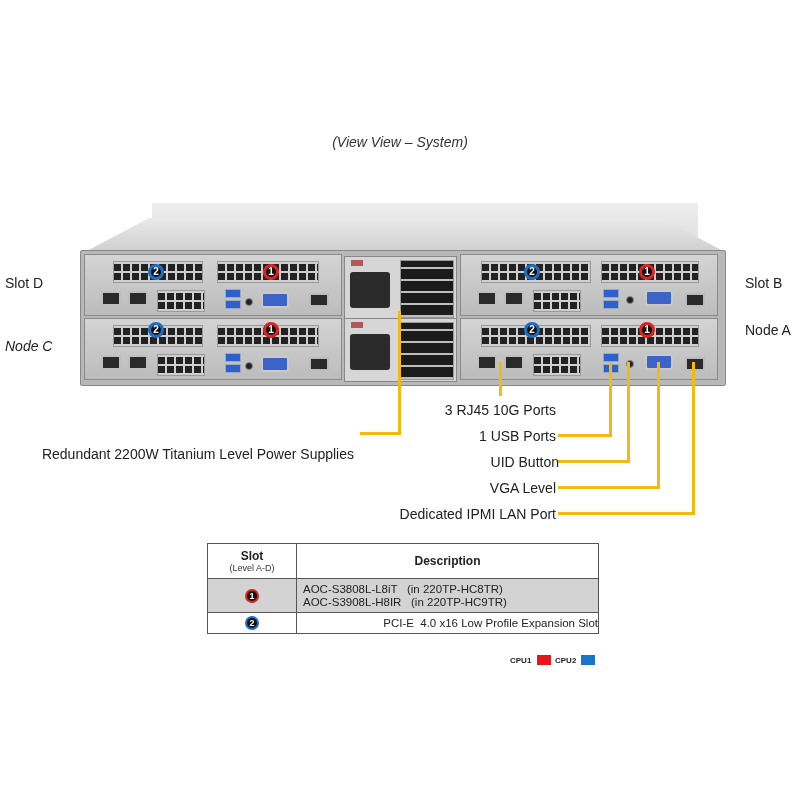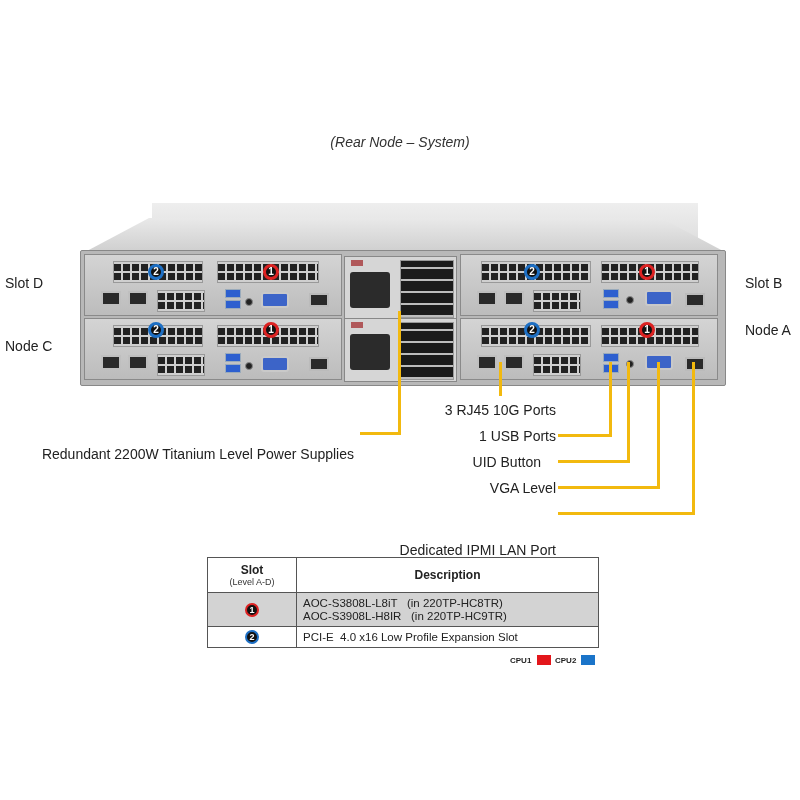--- a/index.html
+++ b/index.html
@@ -24,38 +24,38 @@
   .uid { width:6px; height:6px; border-radius:50%; background:#222; border:1px solid #888; }
   .badge { width:16px; height:16px; border-radius:50%; color:#fff; font-size:10px; font-weight:bold; text-align:center; line-height:16px; box-sizing:border-box; }
   .badge.red { background:#111; border:3px solid #d22; line-height:10px; }
   .badge.blue { background:#111; border:3px solid #1d6fc4; line-height:10px; }
   .psu { width:113px; height:64px; background:#d6d6d6; border:1px solid #888; box-sizing:border-box; }
   .psu-plug { left:5px; top:15px; width:40px; height:36px; background:#2b2b2b; border-radius:3px; }
   .psu-fan { left:55px; top:3px; width:52px; height:56px; background:
       repeating-linear-gradient(0deg,#bdbdbd 0 2px,#1b1b1b 2px 12px),#1b1b1b; border:1px solid #999; }
   .line { background:#f2b90f; }
   .callout { font-size:14px; color:#222; white-space:nowrap; text-align:right; }
-  table.slots { position:absolute; left:207px; top:557px; width:392px; border-collapse:collapse; font-size:11.5px; }
+  table.slots { position:absolute; left:207px; top:543px; width:392px; border-collapse:collapse; font-size:11.5px; }
   table.slots td, table.slots th { border:1px solid #555; padding:0; }
   table.slots th { height:34px; background:#fff; font-weight:bold; font-size:12px; }
   table.slots .sub { font-size:9px; font-weight:normal; color:#333; }
   table.slots tr.row1 td { background:#d3d3d3; height:33px; }
   table.slots tr.row2 td { background:#fff; height:20px; }
   table.slots td.desc { padding-left:6px; line-height:13px; }
   table.slots td.slotcell { width:88px; text-align:center; }
   .tbadge { display:inline-block; width:14px; height:14px; border-radius:50%; background:#111; color:#fff; font-size:9px; font-weight:bold; line-height:10px; text-align:center; box-sizing:border-box; vertical-align:middle; }
   .tbadge.red { border:2px solid #d22; }
   .tbadge.blue { border:2px solid #1d6fc4; }
   .legend { font-size:8px; font-weight:bold; color:#222; }
   .swatch { width:14px; height:10px; }
 </style>
 </head>
 <body>
 
-<div class="abs title">(Rear Node – System)</div>
+<div class="abs title">(View View – System)</div>
 
 <div class="abs chassis-top"></div>
 <div class="abs chassis-top2"></div>
 <div class="abs chassis-body"></div>
 
 <div class="abs node" style="left:84px;top:254px;">
   <div class="abs grille grille2" style="left:28px;top:6px;width:88px;height:20px;"></div>
   <div class="abs grille grille2" style="left:132px;top:6px;width:100px;height:20px;"></div>
   <div class="abs badge blue" style="left:63px;top:9px;">2</div>
   <div class="abs badge red" style="left:178px;top:9px;">1</div>
@@ -119,21 +119,21 @@
   <div class="abs rj45" style="left:43px;top:36px;"></div>
   <div class="abs grille grille2" style="left:72px;top:35px;width:46px;height:20px;"></div>
   <div class="abs usb" style="left:142px;top:34px;"></div>
   <div class="abs usb" style="left:142px;top:45px;"></div>
   <div class="abs uid" style="left:165px;top:41px;"></div>
   <div class="abs vga" style="left:184px;top:35px;"></div>
   <div class="abs ipmi" style="left:224px;top:38px;"></div>
 </div>
 
 <div class="abs node-label" style="left:5px;top:275px;">Slot D</div>
-<div class="abs node-label" style="left:5px;top:338px;">Node C</div>
+<div class="abs node-label" style="left:5px;top:338px;font-style:italic;">Node C</div>
 <div class="abs node-label" style="left:745px;top:275px;">Slot B</div>
 <div class="abs node-label" style="left:745px;top:322px;">Node A</div>
 
 <div class="abs line" style="left: 398px; top: 311px; width: 3px; height: 124px; background: rgb(242, 185, 15);"></div>
 <div class="abs line" style="left: 360px; top: 432px; width: 41px; height: 3px; background: rgb(242, 185, 15);"></div>
 
 <div class="abs line" style="left: 499px; top: 362px; width: 3px; height: 34px; background: rgb(242, 185, 15);"></div>
 
 <div class="abs line" style="left: 609px; top: 362px; width: 3px; height: 75px; background: rgb(242, 185, 15);"></div>
 <div class="abs line" style="left: 558px; top: 434px; width: 54px; height: 3px; background: rgb(242, 185, 15);"></div>
@@ -143,23 +143,23 @@
 
 <div class="abs line" style="left: 657px; top: 362px; width: 3px; height: 127px; background: rgb(242, 185, 15);"></div>
 <div class="abs line" style="left: 558px; top: 486px; width: 102px; height: 3px; background: rgb(242, 185, 15);"></div>
 
 <div class="abs line" style="left: 692px; top: 362px; width: 3px; height: 153px; background: rgb(242, 185, 15);"></div>
 <div class="abs line" style="left: 558px; top: 512px; width: 137px; height: 3px; background: rgb(242, 185, 15);"></div>
 
 <div class="abs callout" style="right:446px;top:426px;margin-top:20px;">Redundant  2200W Titanium  Level Power Supplies</div>
 <div class="abs callout" style="right:244px;top:402px;">3 RJ45  10G Ports</div>
 <div class="abs callout" style="right:244px;top:428px;">1 USB Ports</div>
-<div class="abs callout" style="right:259px;top:454px;margin-left:48px;">UID  Button</div>
+<div class="abs callout" style="right:241px;top:454px;margin-left:48px;">UID  Button</div>
 <div class="abs callout" style="right:244px;top:480px;">VGA Level</div>
-<div class="abs callout" style="right:244px;top:506px;margin-top:36px;">Dedicated IPMI  LAN Port</div>
+<div class="abs callout" style="right:244px;top:506px;">Dedicated IPMI  LAN Port</div>
 
 <table class="slots">
   <tbody>
       <tr>
     <th class="slotcell">
       <div>Slot</div>
       <div class="sub">(Level A-D)</div>
     </th>
     <th>Description</th>
   </tr>
@@ -170,21 +170,21 @@
     <td class="desc">
       <div style="white-space:pre;">AOC-S3808L-L8iT   (in 220TP-HC8TR)</div>
       <div style="white-space:pre;">AOC-S3908L-H8IR   (in 220TP-HC9TR)</div>
     </td>
   </tr>
   <tr class="row2">
     <td class="slotcell">
       <span class="tbadge blue">2</span>
     </td>
     <td class="desc">
-      <div style="white-space:pre;">PCI-E  4.0 x16 Low Profile Expansion Slot</div>
+      <div style="white-space:pre;text-align:right;">PCI-E  4.0 x16 Low Profile Expansion Slot</div>
     </td>
   </tr>
 </tbody>
   </table>
 
 <div class="abs legend" style="left:510px;top:656px;">CPU1</div>
 <div class="abs swatch" id="sw1" style="left: 537px; top: 655px; background: rgb(227, 22, 27);"></div>
 <div class="abs legend" style="left:555px;top:656px;">CPU2</div>
 <div class="abs swatch" id="sw2" style="left: 581px; top: 655px; background: rgb(26, 116, 201);"></div>
 

